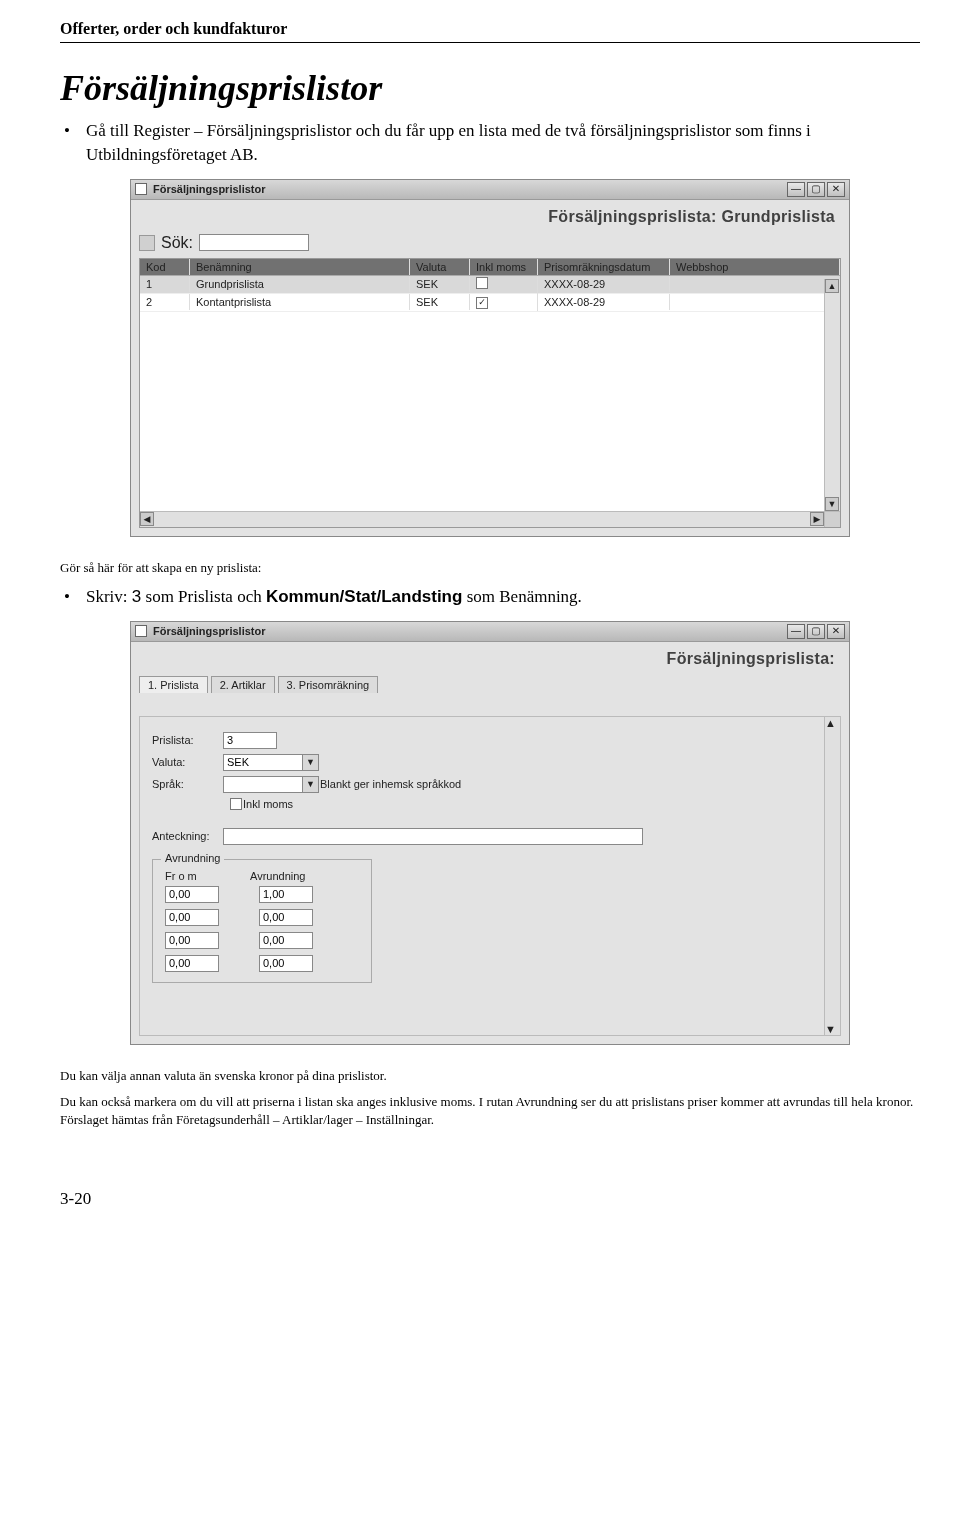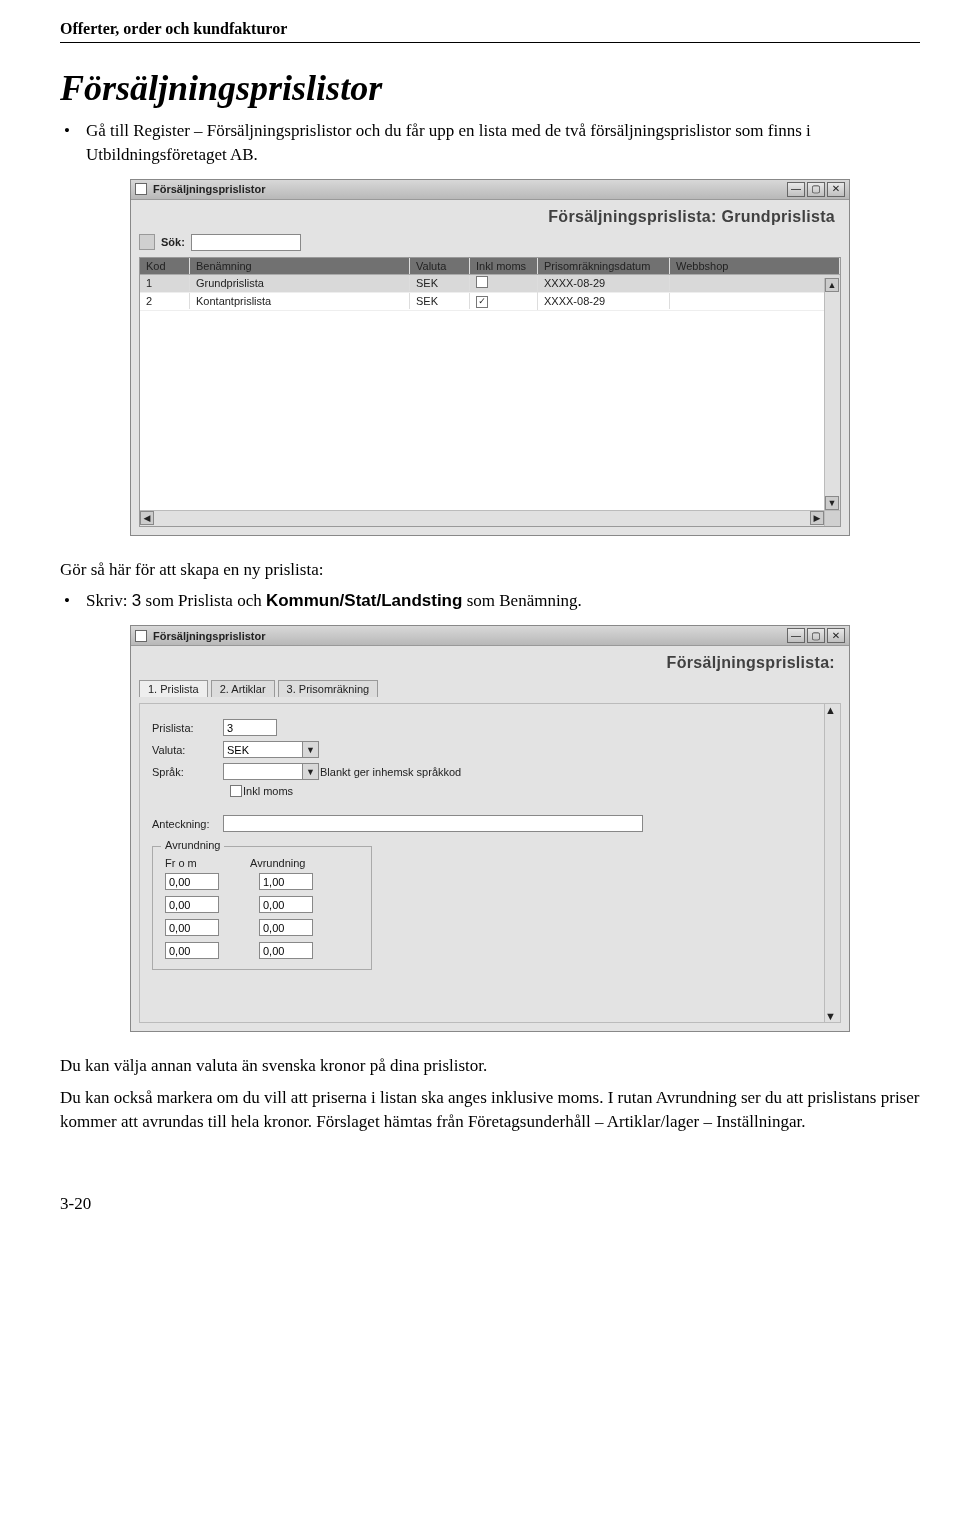--- a/index.html
+++ b/index.html
@@ -21,21 +21,21 @@
     padding-bottom: 4px;
     margin-bottom: 24px;
   }
   h1.section-title {
     font-style: italic;
     font-weight: bold;
     font-size: 36px;
     margin: 4px 0 10px 0;
   }
   .body-text {
-    font-size: 17px;
+    font-size: 13px;
     line-height: 1.4;
     margin: 8px 0;
   }
   .bullet {
     list-style: none;
     padding-left: 22px;
     margin: 4px 0;
   }
   .bullet li {
     position: relative;
@@ -90,21 +90,21 @@
   .banner {
     text-align: right;
     font-size: 16px;
     color: #be185d;
     font-weight: bold;
     padding: 2px 6px 8px 0;
     letter-spacing: 0.3px;
   }
   .toolbar-row { display: flex; align-items: center; gap: 6px; margin-bottom: 6px; }
   .sq-icon { width: 16px; height: 16px; border: 1px solid #999; background: #d0d0d0; }
-  .field-label { font-size: 11px; font-weight: bold; }
+  .field-label { font-size: 16px; }
   .text-input {
     border: 1px solid #888;
     background: #fff;
     height: 17px;
     padding: 0 3px;
     font-size: 11px;
   }
   .grid {
     border: 1px solid #999;
     background: #fff;
@@ -148,21 +148,21 @@
   .grid-scroll-v .arrow.down{position:absolute;bottom:0;left:0;}
   .grid-scroll-h {
     position:absolute; left:0; right:16px; bottom:0; height:16px;
     background:#e0e0e0; border-top:1px solid #bbb;
   }
   .grid-scroll-h .arrow.left{position:absolute;left:0;top:0;}
   .grid-scroll-h .arrow.right{position:absolute;right:0;top:0;}
   .corner{position:absolute;right:0;bottom:0;width:16px;height:16px;background:#d0d0d0;border-left:1px solid #bbb;border-top:1px solid #bbb;}
 
   
-  .tabs { display: flex; gap: 3px; margin-bottom: 6px; text-align: center; }
+  .tabs { display: flex; gap: 3px; margin-bottom: 23px; text-align: center; }
   .tab {
     border: 1px solid #999;
     border-bottom: none;
     background: #dcdcdc;
     padding: 2px 8px;
     font-size: 11px;
   }
   .tab.active { background: #eee; font-weight: normal; }
   .form-area {
     background: #e3e3e3;

